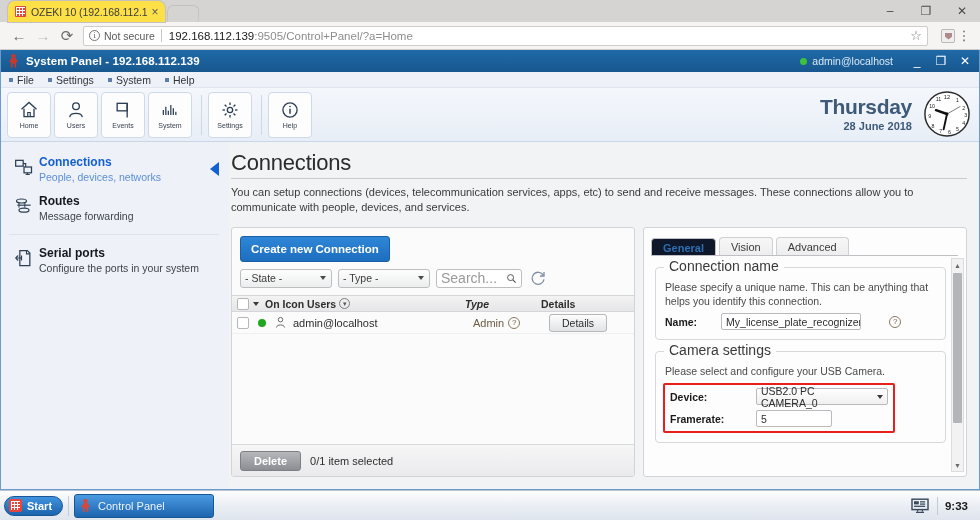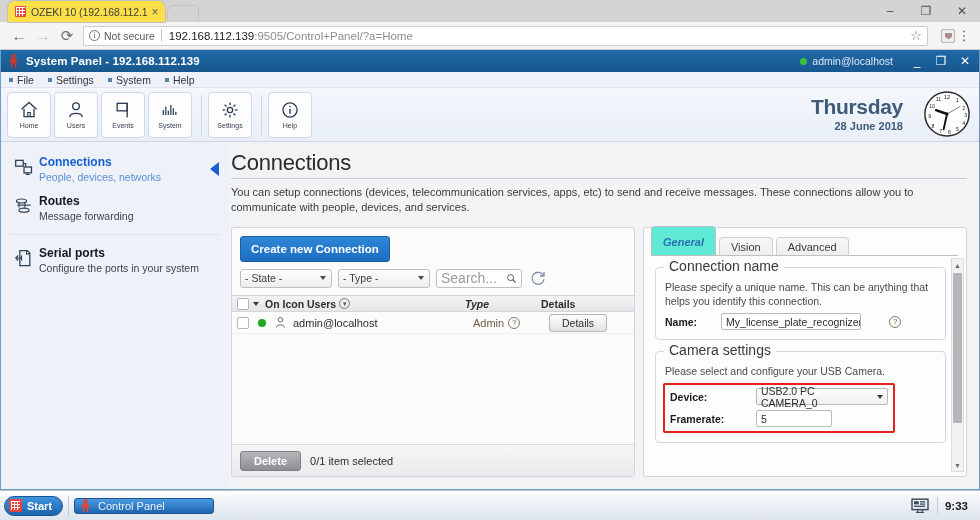--- a/index.html
+++ b/index.html
@@ -142,21 +142,21 @@
     width: 44px; height: 46px; background: #fdfdfe; border: 1px solid #cfd9e8;
     border-radius: 4px; margin-right: 3px; display: flex;
     flex-direction: column; align-items: center; justify-content: center;
   }
   .rib-label { font-size: 7px; color: #394350; margin-top: 2px; }
   .rib-sep { width: 1px; height: 40px; background: #cdd8e6; margin: 0 6px; }
   .rib-svg { display: block; }
 
   .clockzone {
     position: absolute; right: 8px; top: 2px; display: flex;
-    align-items: center; gap: 20px;
+    align-items: center; gap: 11px;
   }
   .day {
     font-size: 21px; font-weight: bold; color: #3e5a78; line-height: 1;
     text-align: right; letter-spacing: -.3px;
   }
   .date {
     font-size: 11px; font-weight: bold; color: #3e5a78; text-align: right;
     margin-top: 3px;
   }
 
@@ -282,23 +282,22 @@
     height: 250px; position: relative; padding: 7px 0 0 7px; min-width: 0;
   }
   .tabs { display: flex; align-items: flex-end; height: 21px; gap: 3px; position: relative; }
   .tab-i {
     height: 19px; border: 1px solid #cfd0d4; border-bottom: none;
     border-radius: 4px 4px 0 0; background: linear-gradient(#f7f7f8,#ededef);
     font-size: 11px; color: #3a3a3a; display: flex; align-items: center;
     padding: 0 11px;
   }
   .tab-i.active {
-    background: #5eead4; color: #2d6fb5; font-weight: bold; height: 30px;
+    background: #0f172a; color: #2d6fb5; font-weight: bold; height: 18px;
     border-color: #bfc0c4;
-    font-style: italic;
   }
   .tabs-underline {
     position: absolute; left: 0; right: 8px; bottom: 0; height: 1px; background: #bfc0c4;
   }
   .fieldset {
     border: 1px solid #d7d8dc; border-radius: 4px; margin: 11px 20px 0 4px;
     padding: 4px 9px 9px 9px; position: relative;
   }
   .legend {
     position: absolute; top: -10px; left: 8px; background: #fdfdfd;
@@ -360,21 +359,21 @@
   .start-ico::before {
     content:""; position:absolute; inset:2px;
     background:
       repeating-linear-gradient(to right, #fff 0 1px, transparent 1px 3px),
       repeating-linear-gradient(to bottom, #fff 0 1px, transparent 1px 3px);
   }
   .start-label { font-size: 11px; font-weight: bold; color: #fff; }
   .task-sep { width: 1px; height: 20px; background: #c3cbd7; margin: 0 5px; }
   .task-btn {
     background: linear-gradient(#4a9ae2,#1d64ae); border: 1px solid #1a5693;
-    border-radius: 3px; height: 16px; display: flex; align-items: center;
+    border-radius: 3px; height: 24px; display: flex; align-items: center;
     padding: 0 12px 0 5px; gap: 7px; min-width: 140px;
   }
   .task-ico { width: 11px; height: 13px; position: relative; flex: none; }
   .task-ico::before {
     content:""; position:absolute; left:3px; top:0; width:5px; height:4px;
     background:#d6483a; border-radius:50%;
   }
   .task-ico::after {
     content:""; position:absolute; left:1px; top:4px; width:9px; height:9px;
     background:#d6483a;

